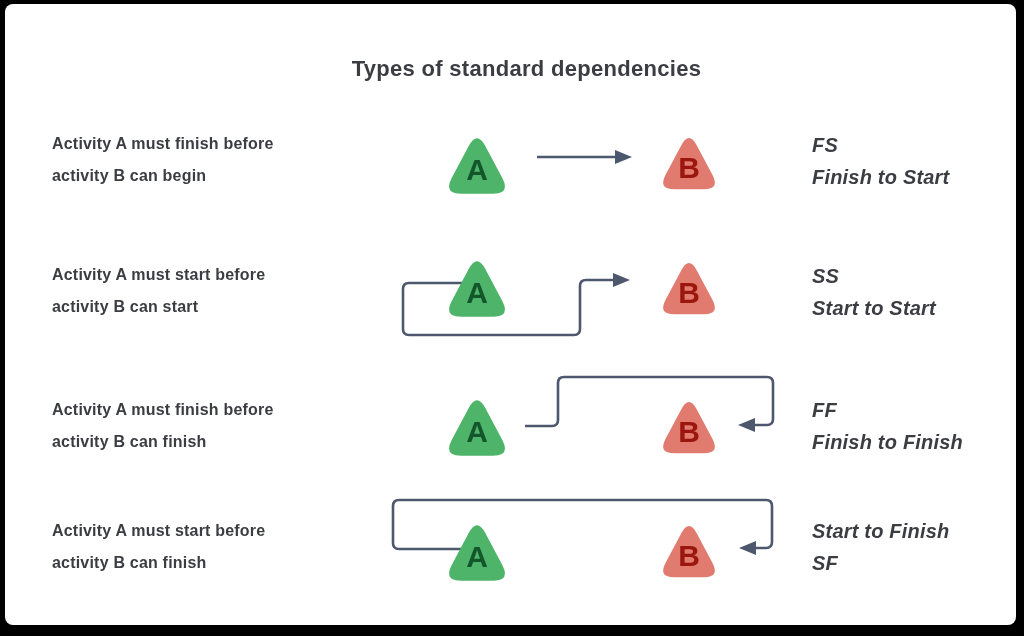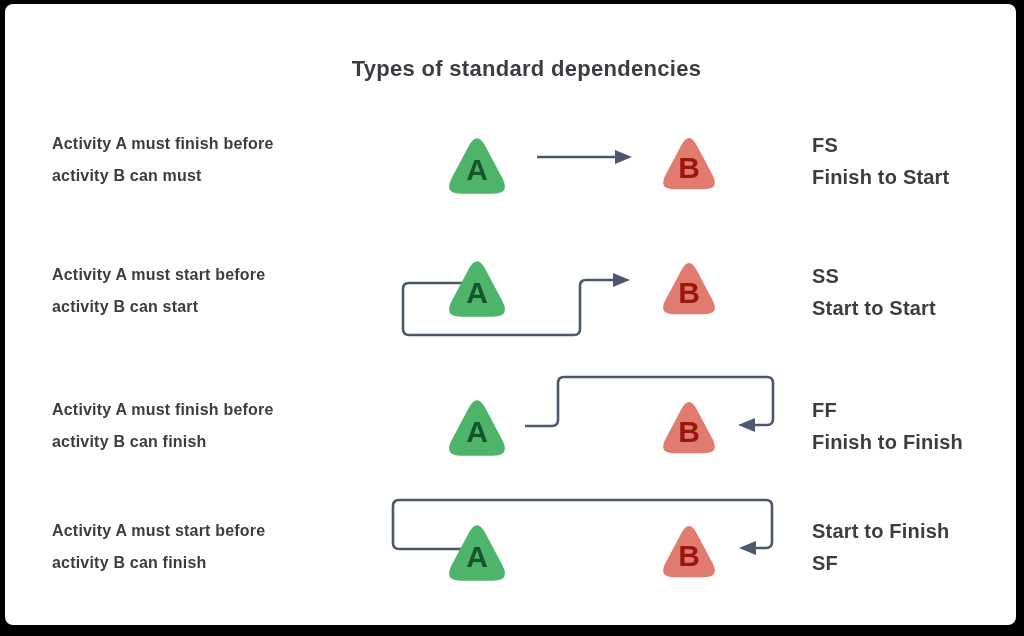--- a/index.html
+++ b/index.html
@@ -35,20 +35,21 @@
     position:absolute;left:47px;width:345px;
     font-size:16px;font-weight:700;line-height:32px;
     color:var(--c-text);white-space:nowrap;
     letter-spacing:0.2px;
   }
   .label{
     position:absolute;left:807px;width:190px;
     font-size:20px;font-weight:700;line-height:32px;
     color:var(--c-text);white-space:nowrap;
     letter-spacing:0.2px;
+    font-style:italic;
   }
   .desc-r1{top:124px;} .desc-r2{top:255px;} .desc-r3{top:390px;} .desc-r4{top:511px;}
   .label-r1{top:125px;} .label-r2{top:256px;} .label-r3{top:390px;} .label-r4{top:511px;}
   .diagram-svg{position:absolute;left:0;top:0;}
   .connector{
     fill:none;stroke:var(--c-conn);stroke-width:2.6px;
   }
   .arrowhead{fill:var(--c-conn);stroke:none;}
   .node-a{fill:var(--c-a);}
   .node-b{fill:var(--c-b);}
@@ -61,21 +62,21 @@
 </style>
 </head>
 <body>
 
 <div class="card">
 
   <div class="title">Types of standard dependencies</div>
 
   <div class="desc desc-r1">
     <div>Activity A must finish before</div>
-    <div>activity B can must</div>
+    <div>activity B can begin</div>
   </div>
   <div class="desc desc-r2">
     <div>Activity A must start before</div>
     <div>activity B can start</div>
   </div>
   <div class="desc desc-r3">
     <div>Activity A must finish before</div>
     <div>activity B can finish</div>
   </div>
   <div class="desc desc-r4">

